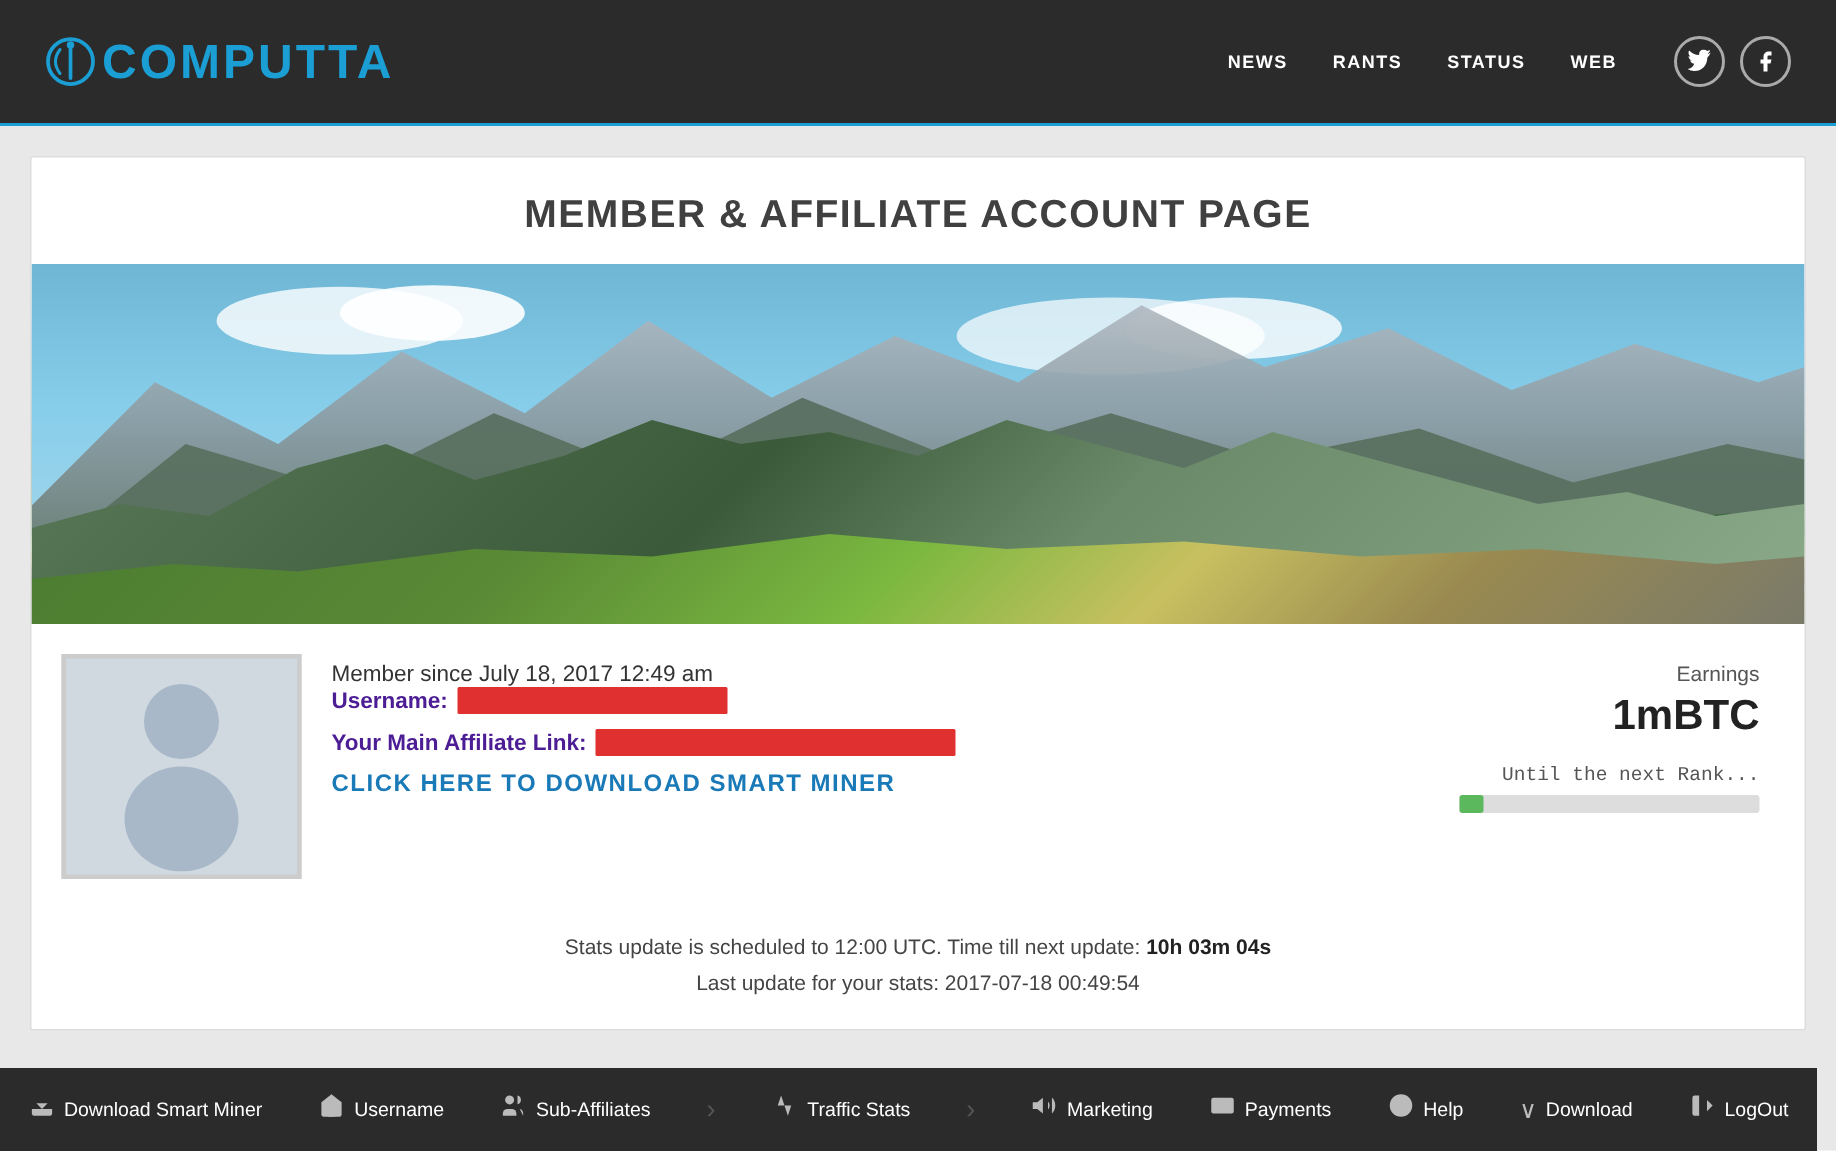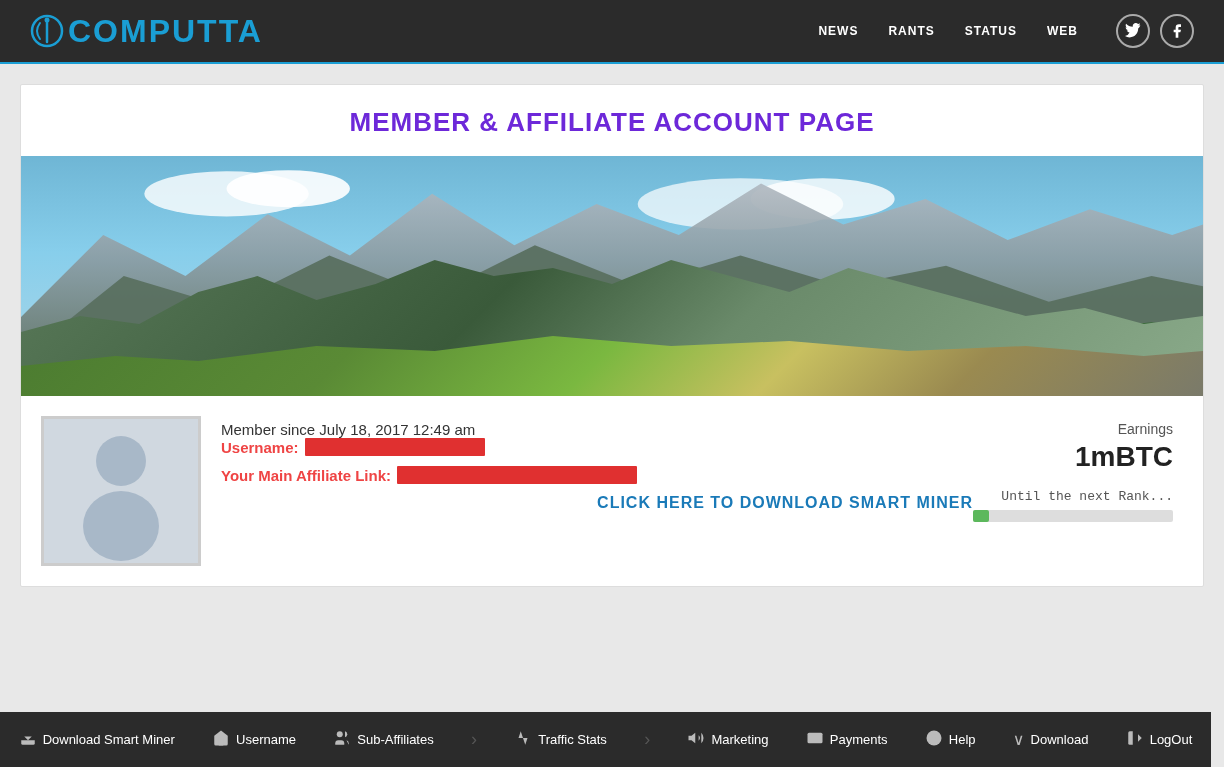--- a/index.html
+++ b/index.html
@@ -5,21 +5,21 @@
     * { box-sizing: border-box; margin: 0; padding: 0; }
     body {
       font-family: Arial, sans-serif;
       background: #e8e8e8;
       min-height: 767px;
     }
 
     
     .header {
       background: #2b2b2b;
-      height: 64px;
+      height: 84px;
       display: flex;
       align-items: center;
       justify-content: space-between;
       padding: 0 30px;
       border-bottom: 2px solid #1a9ed4;
     }
     .logo {
       display: flex;
       align-items: center;
     }
@@ -79,21 +79,21 @@
       background: #fff;
       border: 1px solid #ddd;
       border-radius: 2px;
       overflow: hidden;
     }
     .page-title {
       text-align: center;
       font-size: 26px;
       font-weight: bold;
       padding: 22px 10px 18px;
-      color: #6d28d9;
+      color: #404040;
       letter-spacing: 1px;
     }
 
     
     .banner {
       width: 100%;
       height: 240px;
       background: linear-gradient(180deg, #87ceeb 0%, #5ba3c9 20%, #4a8fa8 35%, #2d6e4e 55%, #3a7a35 65%, #5a9e40 72%, #7ab648 78%, #c8b050 82%, #8B7355 87%, #888 100%);
       position: relative;
       overflow: hidden;
@@ -151,21 +151,21 @@
     .profile-info {
       flex: 1;
       padding-top: 5px;
     }
     .member-since {
       font-size: 15px;
       color: #333;
     }
     .info-row {
       font-size: 15px;
-      color: #ef4444;
+      color: #4c1d95;
       margin-bottom: 10px;
       display: flex;
       align-items: center;
       flex-wrap: wrap;
     }
     .info-label {
       font-weight: bold;
       margin-right: 6px;
     }
     .redacted-bar {
@@ -174,21 +174,21 @@
       height: 18px;
       width: 180px;
       border-radius: 1px;
       vertical-align: middle;
     }
     .redacted-bar-long {
       width: 240px;
     }
     .download-link {
       display: block;
-      text-align: right;
+      text-align: left;
       color: #1a7ab8;
       font-size: 16px;
       font-weight: bold;
       letter-spacing: 1px;
       text-decoration: none;
       margin: 10px 0 0 0;
       cursor: pointer;
     }
 
     
@@ -395,20 +395,27 @@
       <div class="earnings-section">
         <div class="earnings-label">Earnings</div>
         <div class="earnings-value">1mBTC</div>
         <div class="rank-label">Until the next Rank...</div>
         <div class="progress-bar-container">
           <div class="progress-bar-fill" style="width: 8%;"></div>
         </div>
       </div>
     </div>
 
+    <div class="stats-section">
+      <div>
+        <span>Stats update is scheduled to 12:00 UTC. Time till next update:</span>
+        <span class="stats-bold">10h 03m 04s</span>
+      </div>
+      <div>Last update for your stats: 2017-07-18 00:49:54</div>
+    </div>
 
   </div>
 </div>
 
 <nav class="bottom-nav">
   <a class="bottom-nav-item">
     <span class="bottom-nav-icon">
       <svg width="18" height="18" viewBox="0 0 24 24" fill="#bbb">
           <path d="M21 15v4a2 2 0 01-2 2H5a2 2 0 01-2-2v-4"></path>
           <polyline points="7,10 12,15 17,10"></polyline>

